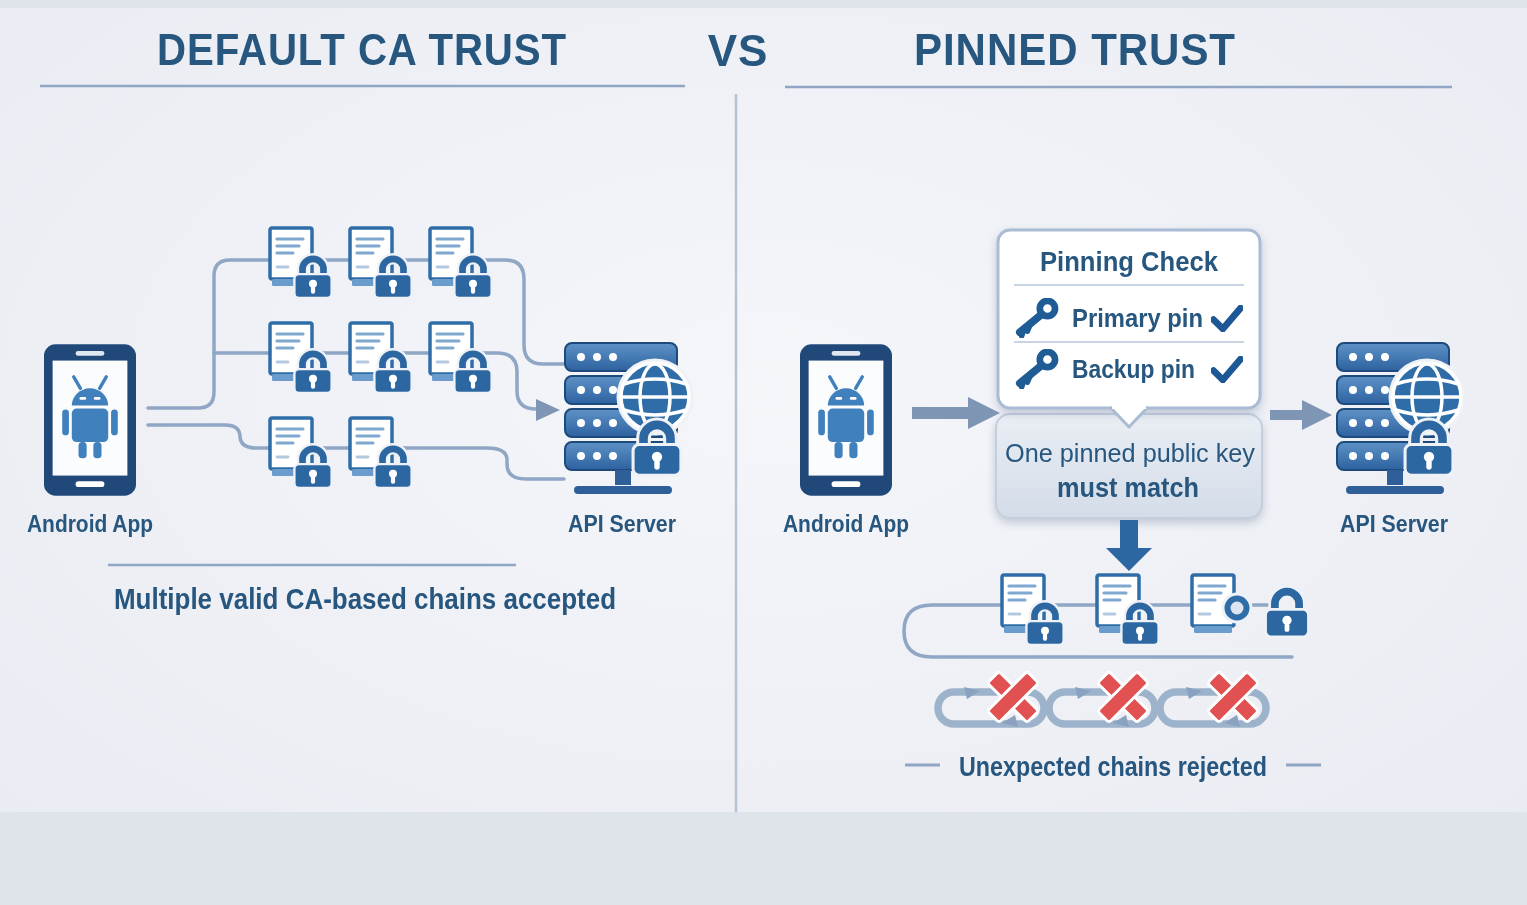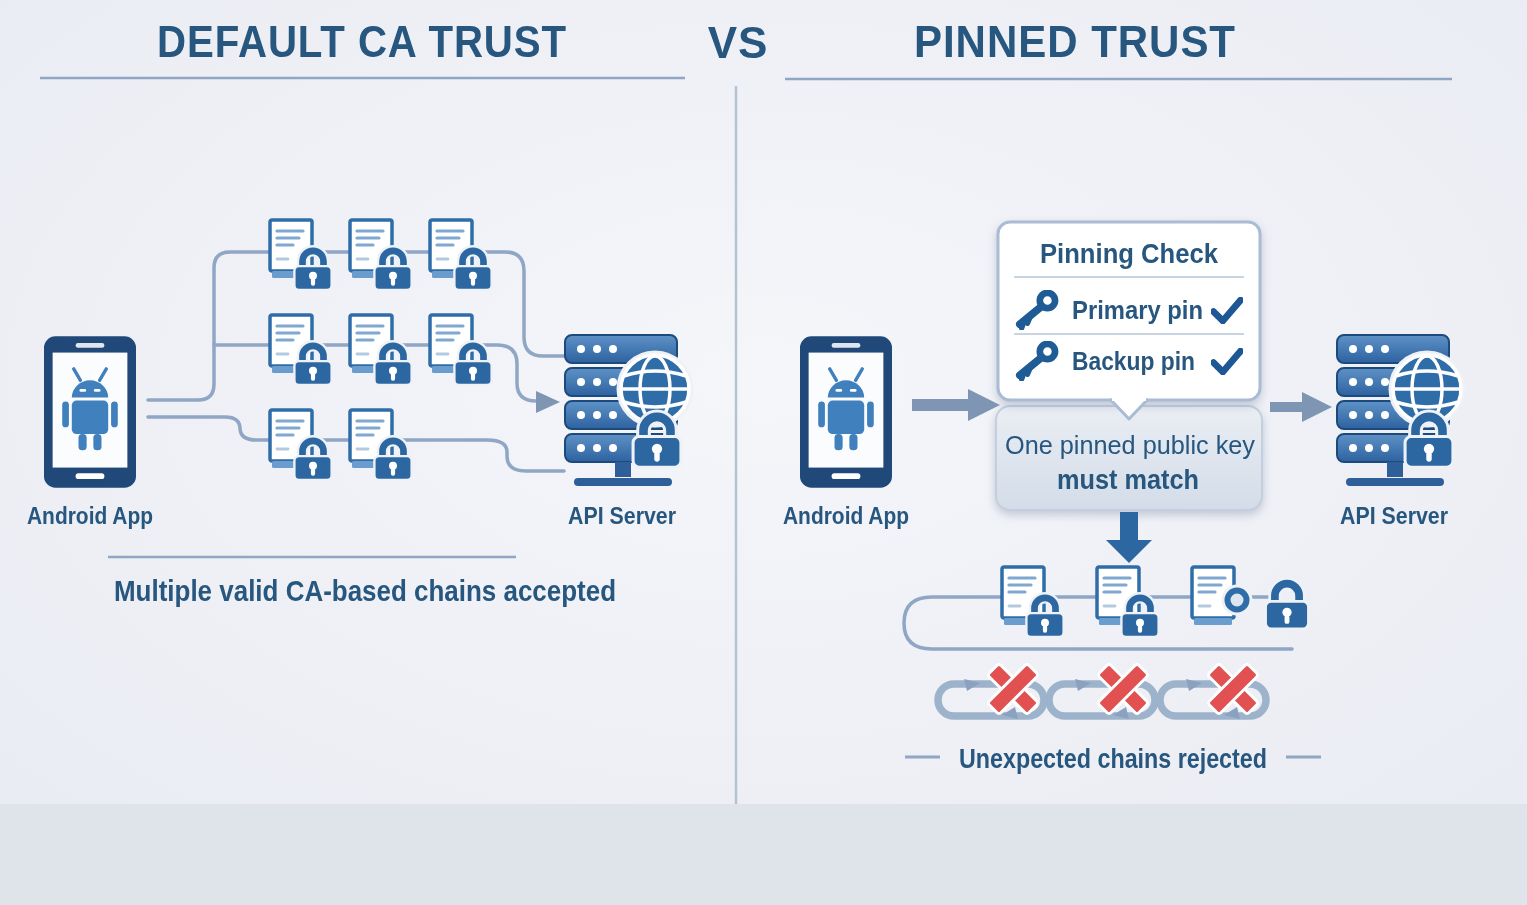--- a/index.html
+++ b/index.html
@@ -1,17 +1,17 @@
 <!DOCTYPE html>
 <html><head>
 <meta charset="utf-8">
 <style>
   html,body{margin:0;padding:0;background:#dfe3ea;}
   .stage{
-    position:relative;width:1527px;height:804px;margin:0 auto;overflow:hidden;
+    position:relative;width:1527px;height:804px;margin:8px auto;overflow:hidden;
     font-family:"Liberation Sans","DejaVu Sans",sans-serif;
   }
   svg text{
     font-family:"Liberation Sans","DejaVu Sans",sans-serif;
     fill:#27567f;
   }
   .title{font-weight:bold;letter-spacing:1px;}
   .label{font-weight:bold;}
 </style>
 </head>

